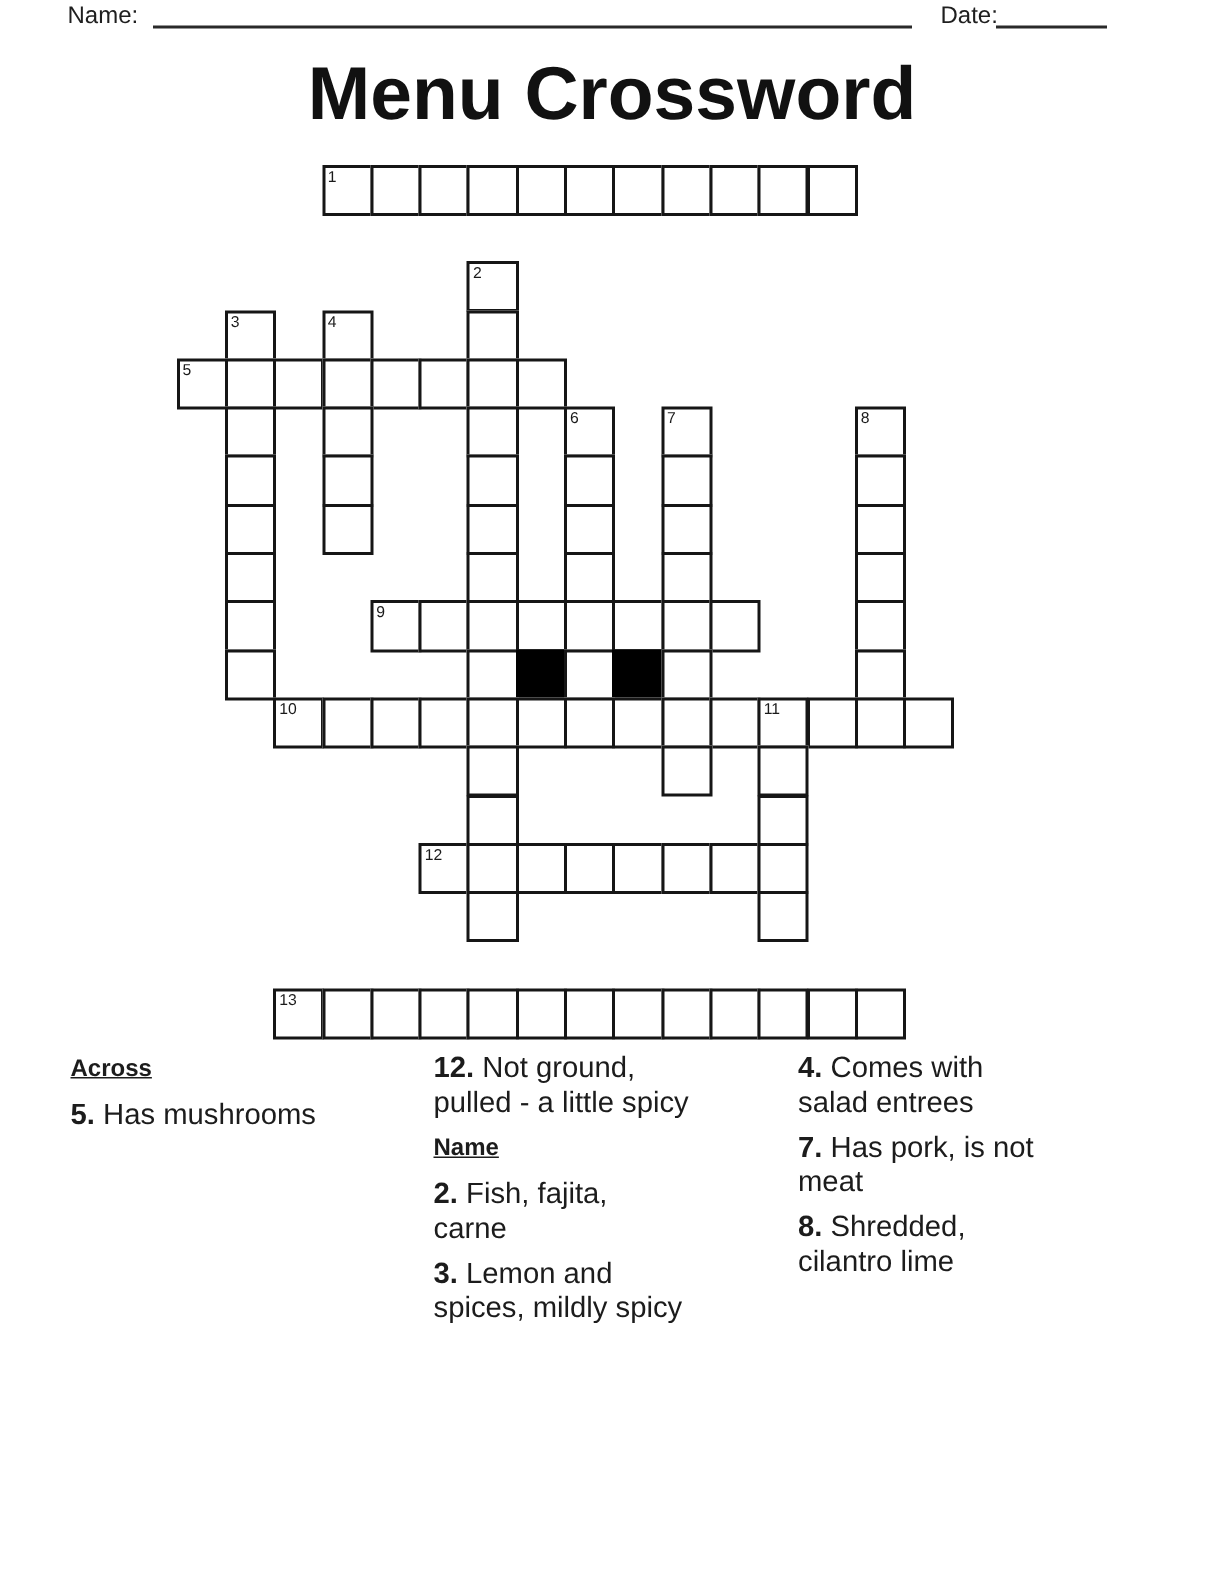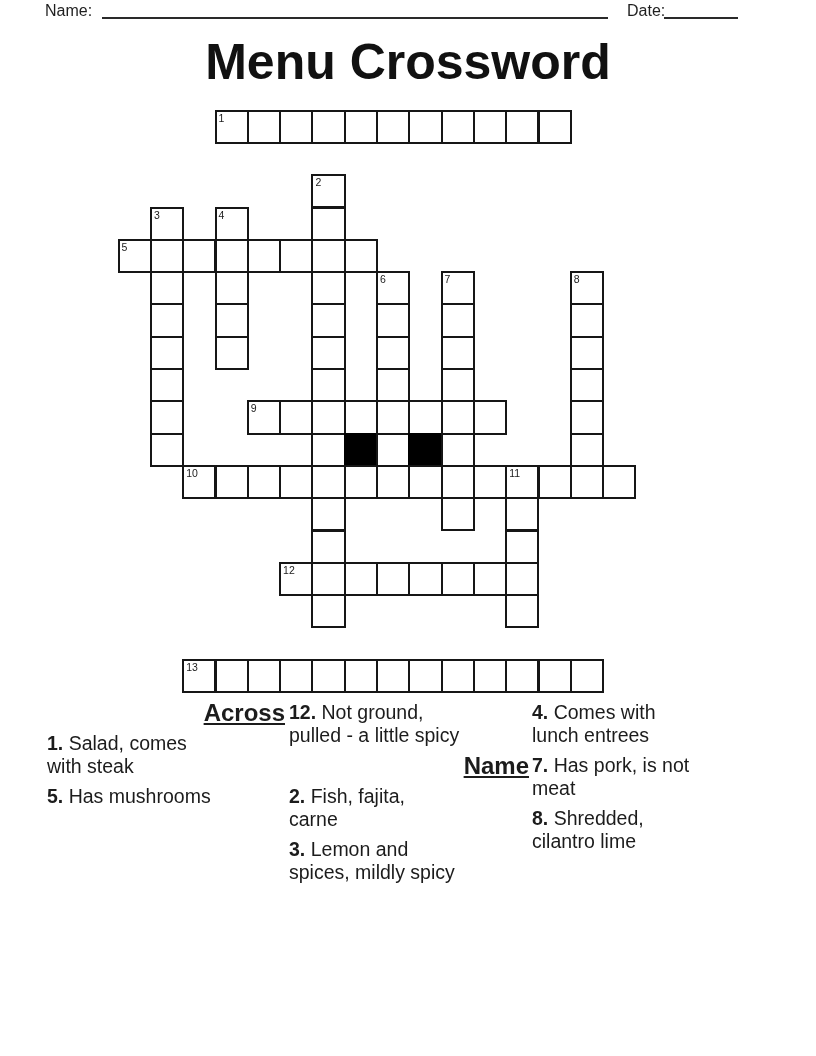--- a/index.html
+++ b/index.html
@@ -21,22 +21,22 @@
   }
   .cell.black{background:#000000;border-color:#000000;}
   .cellnum{
     position:absolute;top:0px;left:2px;
     font-size:10.5px;line-height:12px;color:#1a1a1a;
   }
   .clues-col{position:absolute;top:701px;font-size:19.5px;line-height:23px;color:#1c1c1c;}
   .clue{white-space:pre-line;margin:0 0 7px 0;}
   .clue-num{font-weight:bold;}
   .clue-heading{
-    font-weight:bold;font-size:24px;line-height:23px;
-    text-decoration:underline;margin:0 0 8px 0;text-align:right;
+    font-weight:bold;font-size:16px;line-height:23px;
+    text-decoration:underline;margin:0 0 8px 0;
   }
 </style>
 </head>
 <body>
 
 <div class="page">
 
   <span class="hdr-label" style="left:45px;top:2px;">Name:</span>
   <div class="blank-line" style="left:102px;top:17px;width:506px;"></div>
 
@@ -174,35 +174,33 @@
       <div class="cell" style="left: 408.3px; top: 658.7px; height: 34.3px; width: 34.3px; border-color: rgb(22, 22, 22);"></div>
       <div class="cell" style="left: 440.6px; top: 658.7px; height: 34.3px; width: 34.3px; border-color: rgb(22, 22, 22);"></div>
       <div class="cell" style="left: 472.9px; top: 658.7px; height: 34.3px; width: 34.3px; border-color: rgb(22, 22, 22);"></div>
       <div class="cell" style="left: 505.2px; top: 658.7px; height: 34.3px; width: 34.3px; border-color: rgb(22, 22, 22);"></div>
       <div class="cell" style="left: 537.5px; top: 658.7px; height: 34.3px; width: 34.3px; border-color: rgb(22, 22, 22);"></div>
       <div class="cell" style="left: 569.8px; top: 658.7px; height: 34.3px; width: 34.3px; border-color: rgb(22, 22, 22);"></div>
     </div>
 
   <div class="clues-col" style="left:47px;width:238px;">
       <div class="clue-heading">Across</div>
-      <div class="clue"><span class="clue-num">1.</span> <span class="clue-text">Salad, comes
-with steak</span></div>
       <div class="clue"><span class="clue-num">5.</span> <span class="clue-text">Has mushrooms</span></div>
     </div>
   <div class="clues-col" style="left:289px;width:240px;">
       <div class="clue"><span class="clue-num">12.</span> <span class="clue-text">Not ground,
 pulled - a little spicy</span></div>
       <div class="clue-heading">Name</div>
       <div class="clue"><span class="clue-num">2.</span> <span class="clue-text">Fish, fajita,
 carne</span></div>
       <div class="clue"><span class="clue-num">3.</span> <span class="clue-text">Lemon and
 spices, mildly spicy</span></div>
     </div>
   <div class="clues-col" style="left:532px;width:246px;">
       <div class="clue"><span class="clue-num">4.</span> <span class="clue-text">Comes with
-lunch entrees</span></div>
+salad entrees</span></div>
       <div class="clue"><span class="clue-num">7.</span> <span class="clue-text">Has pork, is not
 meat</span></div>
       <div class="clue"><span class="clue-num">8.</span> <span class="clue-text">Shredded,
 cilantro lime</span></div>
     </div>
 
 </div>
 
 </body></html>

